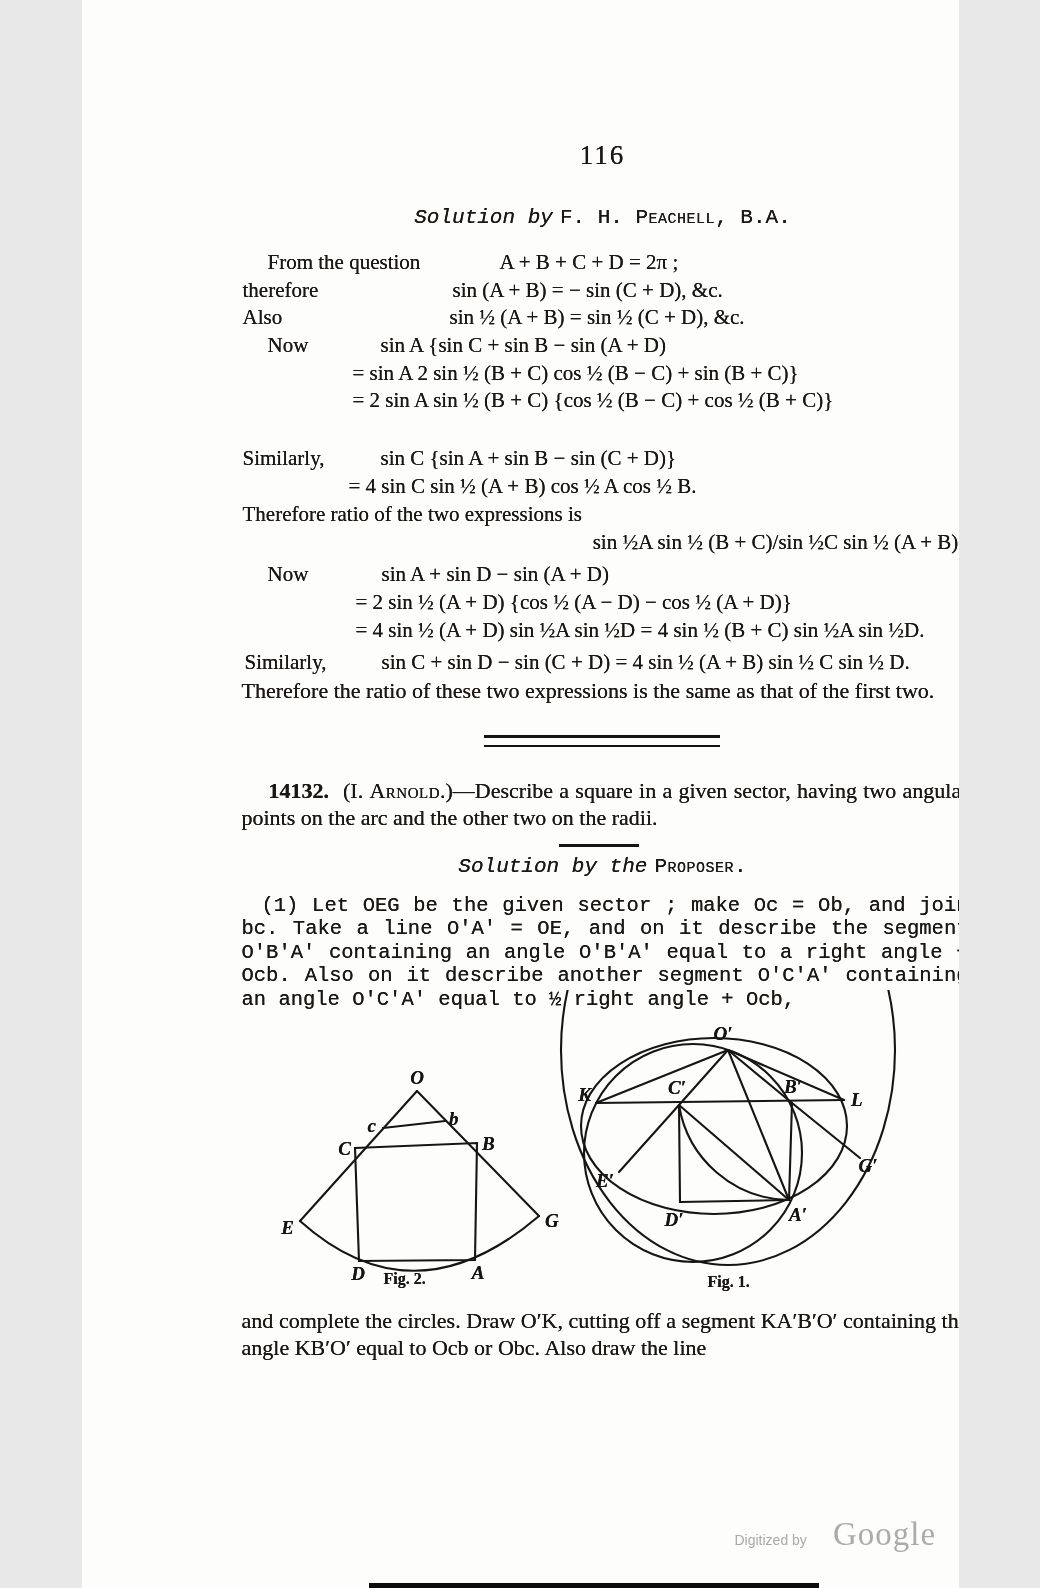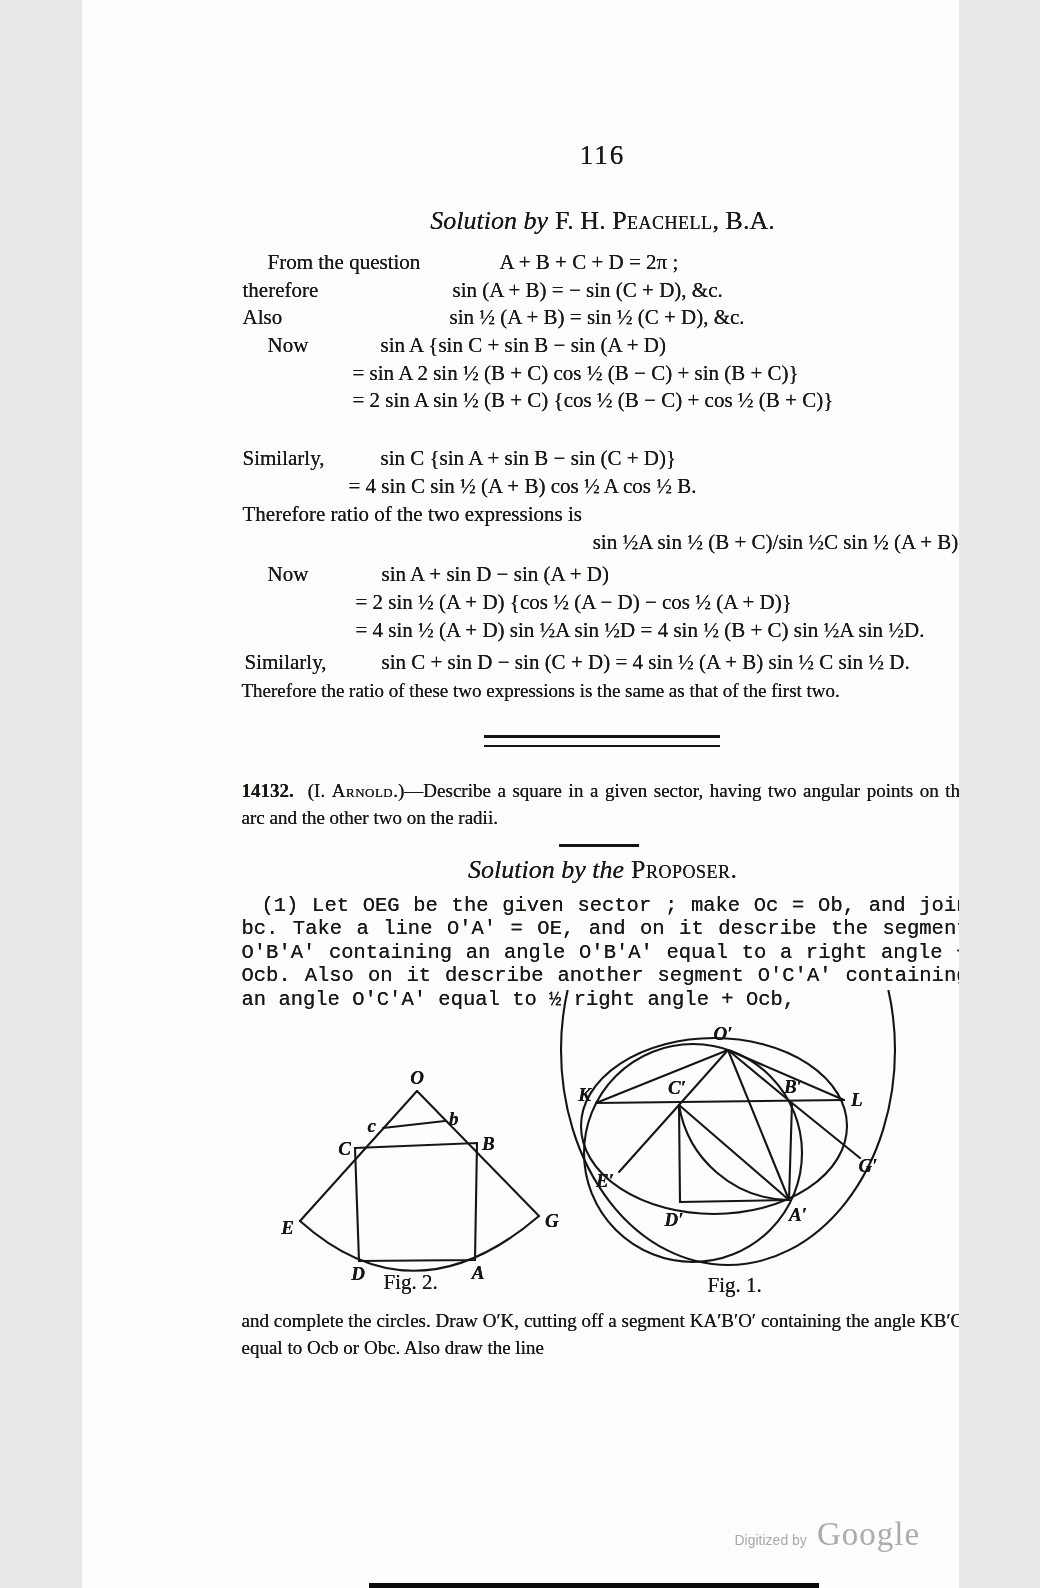--- a/index.html
+++ b/index.html
@@ -4,42 +4,42 @@
 <style>
   html,body{margin:0;padding:0;background:#e8e8e8;}
   .page{
     position:relative;width:877px;height:1588px;margin:0 auto;
     background:#fdfdfc;color:#1a1714;overflow:hidden;
     font-family:"Liberation Serif","DejaVu Serif",serif;
     text-shadow:0 0 .5px currentColor;
   }
   .abs{position:absolute;}
   .pageno{top:140px;left:160px;width:722px;text-align:center;font-size:27px;letter-spacing:2px;}
-  .heading{font-size:26px;white-space:nowrap;}
+  .heading{font-size:21px;white-space:nowrap;font-family:Liberation Mono, monospace;}
   .h1{top:206px;left:160px;width:722px;text-align:center;}
   .h2{top:855px;left:160px;width:722px;text-align:center;}
   .it{font-style:italic;margin-right:7px;}
   .sc{font-variant:small-caps;letter-spacing:.5px;}
   .eq{position:absolute;left:0;width:1040px;height:28px;font-size:21px;}
   .eq .lbl,.eq .frm{position:absolute;top:0;white-space:nowrap;}
   .cfrm{position:absolute;top:0;left:160px;width:722px;text-align:right;white-space:nowrap;}
-  .para{position:absolute;left:160px;width:727px;font-size:19px;line-height:26.5px;text-align:justify;}
+  .para{position:absolute;left:160px;width:727px;font-size:22px;line-height:26.5px;text-align:justify;}
   .tight{font-size:20.5px;line-height:23.4px;font-family:Liberation Mono, monospace;}
-  .num{font-weight:bold;}
+  .num{font-weight:bold;margin-left:27px;}
   .attr{margin-left:14px;}
   .rule-double{position:absolute;top:735px;left:402px;width:236px;height:7px;
     border-top:3px solid #141414;border-bottom:2px solid #141414;}
   .rule-short{position:absolute;top:844px;left:477px;width:80px;height:3px;background:#141414;}
-  .figcap{position:absolute;font-size:21px;font-weight:normal;white-space:nowrap;}
+  .figcap{position:absolute;font-size:16px;font-weight:bold;white-space:nowrap;}
   .figsvg{position:absolute;overflow:visible;}
   .figsvg path,.figsvg line,.figsvg circle,.figsvg ellipse,.figsvg polygon{
     fill:none;stroke:#171513;stroke-width:2.1;stroke-linecap:round;}
   .figsvg text{fill:#171513;font-family:"Liberation Serif","DejaVu Serif",serif;
     font-style:italic;font-weight:bold;font-size:19px;stroke:none;}
-  .wm{position:absolute;top:1516px;left:653px;display:flex;align-items:baseline;gap:10px;text-shadow:none;}
+  .wm{position:absolute;top:1516px;left:653px;display:flex;align-items:baseline;gap:26px;text-shadow:none;}
   .wm-pre{font-family:"Liberation Sans","DejaVu Sans",sans-serif;font-size:14px;color:#a9a9a9;}
   .wm-brand{font-family:"Liberation Serif","DejaVu Serif",serif;font-size:33px;color:#ababab;letter-spacing:1px;}
   .botbar{position:absolute;top:1583px;left:287px;width:450px;height:5px;background:#0c0c0c;}
 </style>
 </head>
 <body>
 
 <div class="page">
 
   <div class="abs pageno">116</div>

